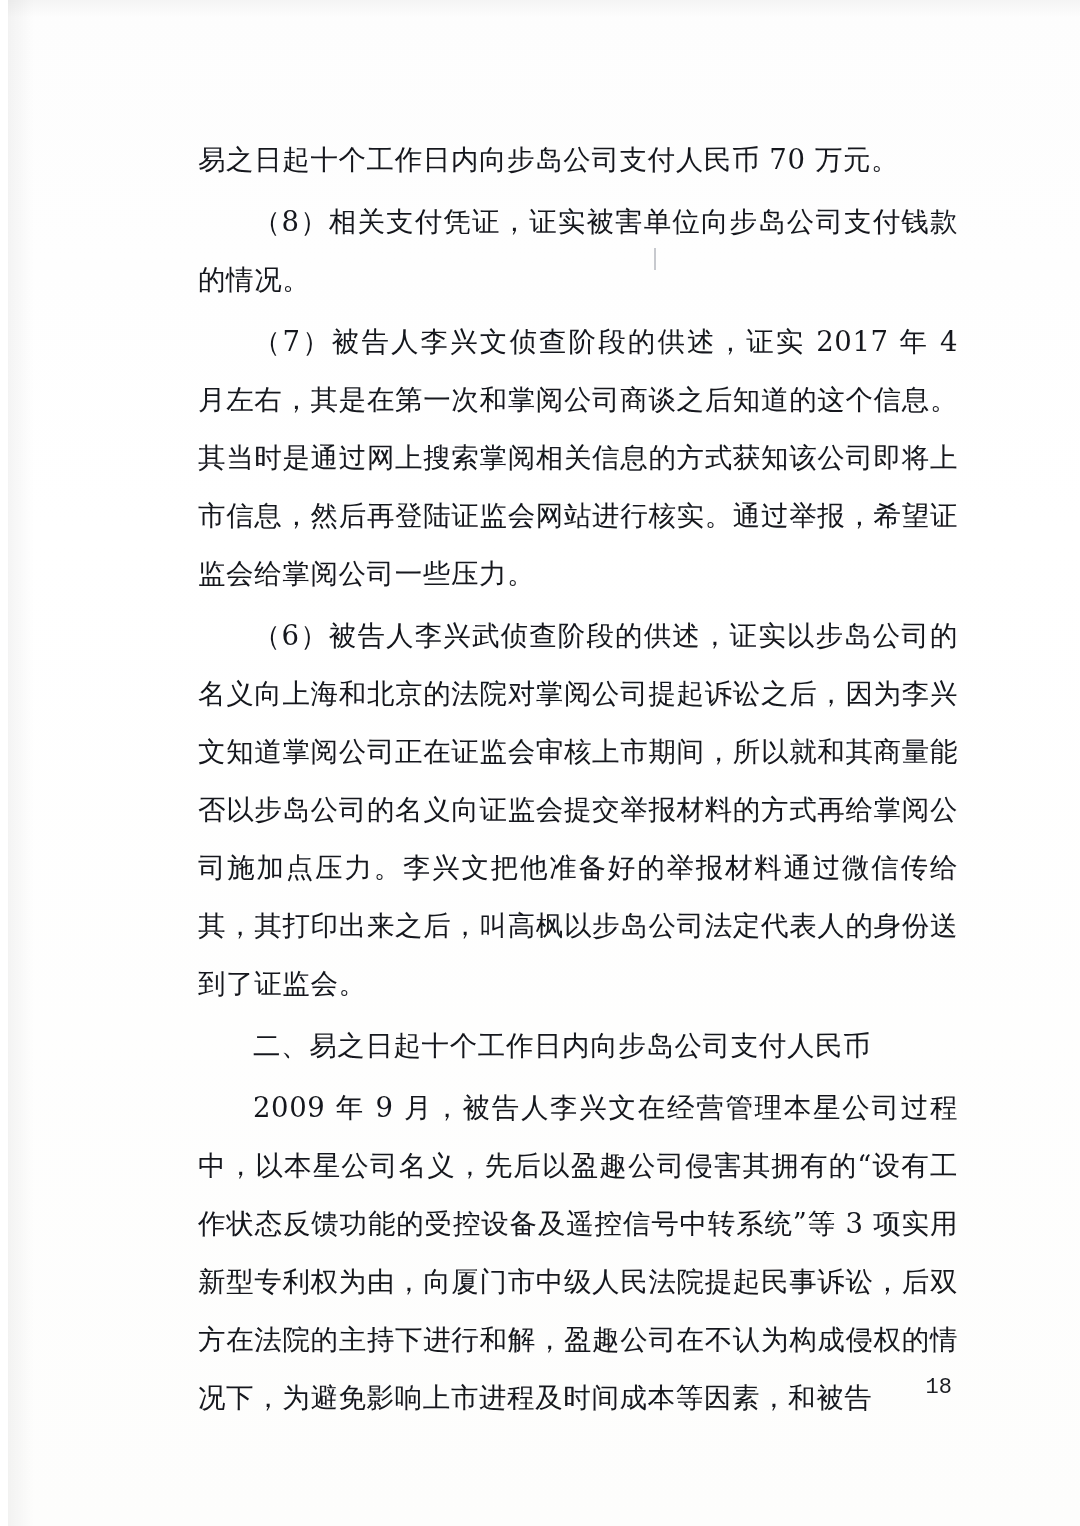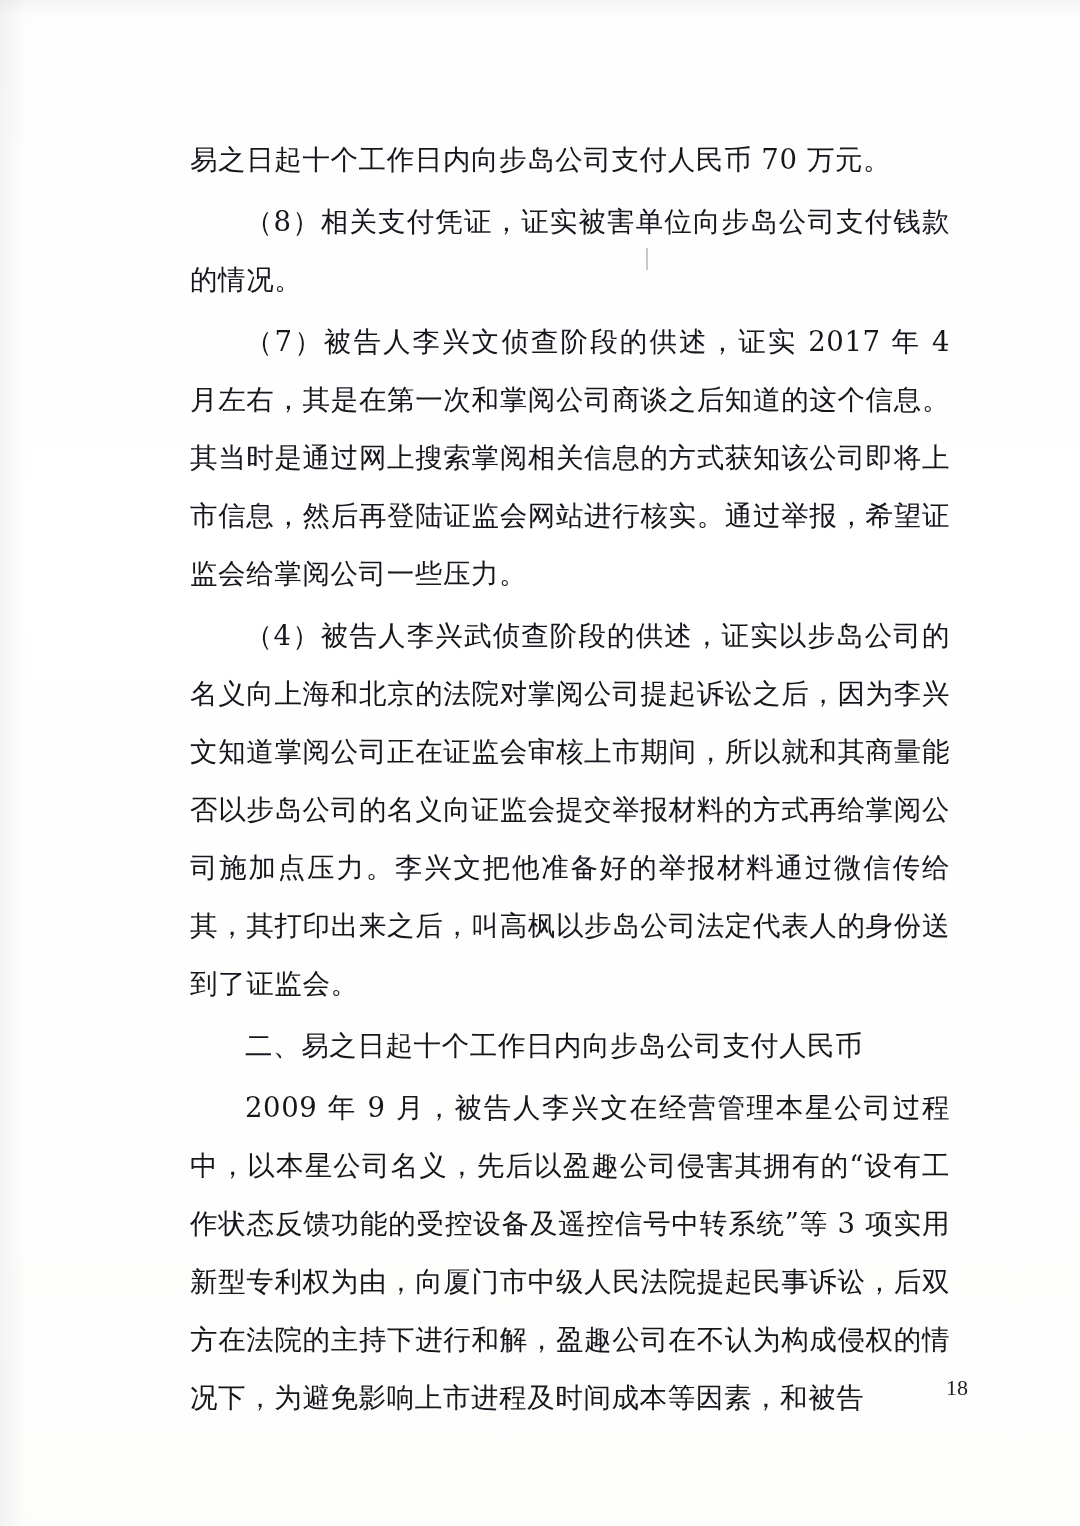--- a/index.html
+++ b/index.html
@@ -13,20 +13,21 @@
     position: relative;
     font-family: "DejaVu Serif", "Liberation Serif", serif;
     color: #14161c;
     overflow: hidden;
   }
   
   .page {
     position: absolute;
     inset: 0;
     background: linear-gradient(180deg, #fdfdfd 0%, #ffffff 35%, #fdfdfc 100%);
+    margin-left: 8px;
   }
   .page-inner {
     position: absolute;
     left: 190px;
     top: 130px;
     width: 760px;
   }
   .doc-body p {
     margin: 0 0 4px 0;
     font-size: 27.5px;
@@ -40,24 +41,24 @@
   .indent {
     text-indent: 55px;
   }
   .heading {
     text-indent: 55px;
     font-weight: 700;
     letter-spacing: 1px;
   }
   .page-number {
     position: absolute;
-    right: 112px;
+    right: 128px;
     top: 1375px;
     font-size: 22px;
-    font-family: Liberation Serif, serif;
+    font-family: Liberation Mono, monospace;
     color: #1b1d22;
   }
   
   .artifact {
     position: absolute;
     left: 646px;
     top: 248px;
     width: 2px;
     height: 22px;
     background: #b9bcc2;
@@ -80,20 +81,20 @@
 <div class="page">
   <div class="edge-shadow-left"></div>
   <div class="edge-shadow-top"></div>
   <div class="artifact"></div>
 
   <div class="page-inner">
     <div class="doc-body">
       <p class="flush">易之日起十个工作日内向步岛公司支付人民币 70 万元。</p>
       <p class="indent">（8）相关支付凭证，证实被害单位向步岛公司支付钱款的情况。</p>
       <p class="indent">（7）被告人李兴文侦查阶段的供述，证实 2017 年 4 月左右，其是在第一次和掌阅公司商谈之后知道的这个信息。其当时是通过网上搜索掌阅相关信息的方式获知该公司即将上市信息，然后再登陆证监会网站进行核实。通过举报，希望证监会给掌阅公司一些压力。</p>
-      <p class="indent">（4）被告人李兴武侦查阶段的供述，证实以步岛公司的名义向上海和北京的法院对掌阅公司提起诉讼之后，因为李兴文知道掌阅公司正在证监会审核上市期间，所以就和其商量能否以步岛公司的名义向证监会提交举报材料的方式再给掌阅公司施加点压力。李兴文把他准备好的举报材料通过微信传给其，其打印出来之后，叫高枫以步岛公司法定代表人的身份送到了证监会。</p>
+      <p class="indent">（6）被告人李兴武侦查阶段的供述，证实以步岛公司的名义向上海和北京的法院对掌阅公司提起诉讼之后，因为李兴文知道掌阅公司正在证监会审核上市期间，所以就和其商量能否以步岛公司的名义向证监会提交举报材料的方式再给掌阅公司施加点压力。李兴文把他准备好的举报材料通过微信传给其，其打印出来之后，叫高枫以步岛公司法定代表人的身份送到了证监会。</p>
       <p class="heading">二、易之日起十个工作日内向步岛公司支付人民币</p>
       <p class="indent">2009 年 9 月，被告人李兴文在经营管理本星公司过程中，以本星公司名义，先后以盈趣公司侵害其拥有的“设有工作状态反馈功能的受控设备及遥控信号中转系统”等 3 项实用新型专利权为由，向厦门市中级人民法院提起民事诉讼，后双方在法院的主持下进行和解，盈趣公司在不认为构成侵权的情况下，为避免影响上市进程及时间成本等因素，和被告</p>
     </div>
   </div>
 
   <div class="page-number">18</div>
 </div>
 
 </body></html>

